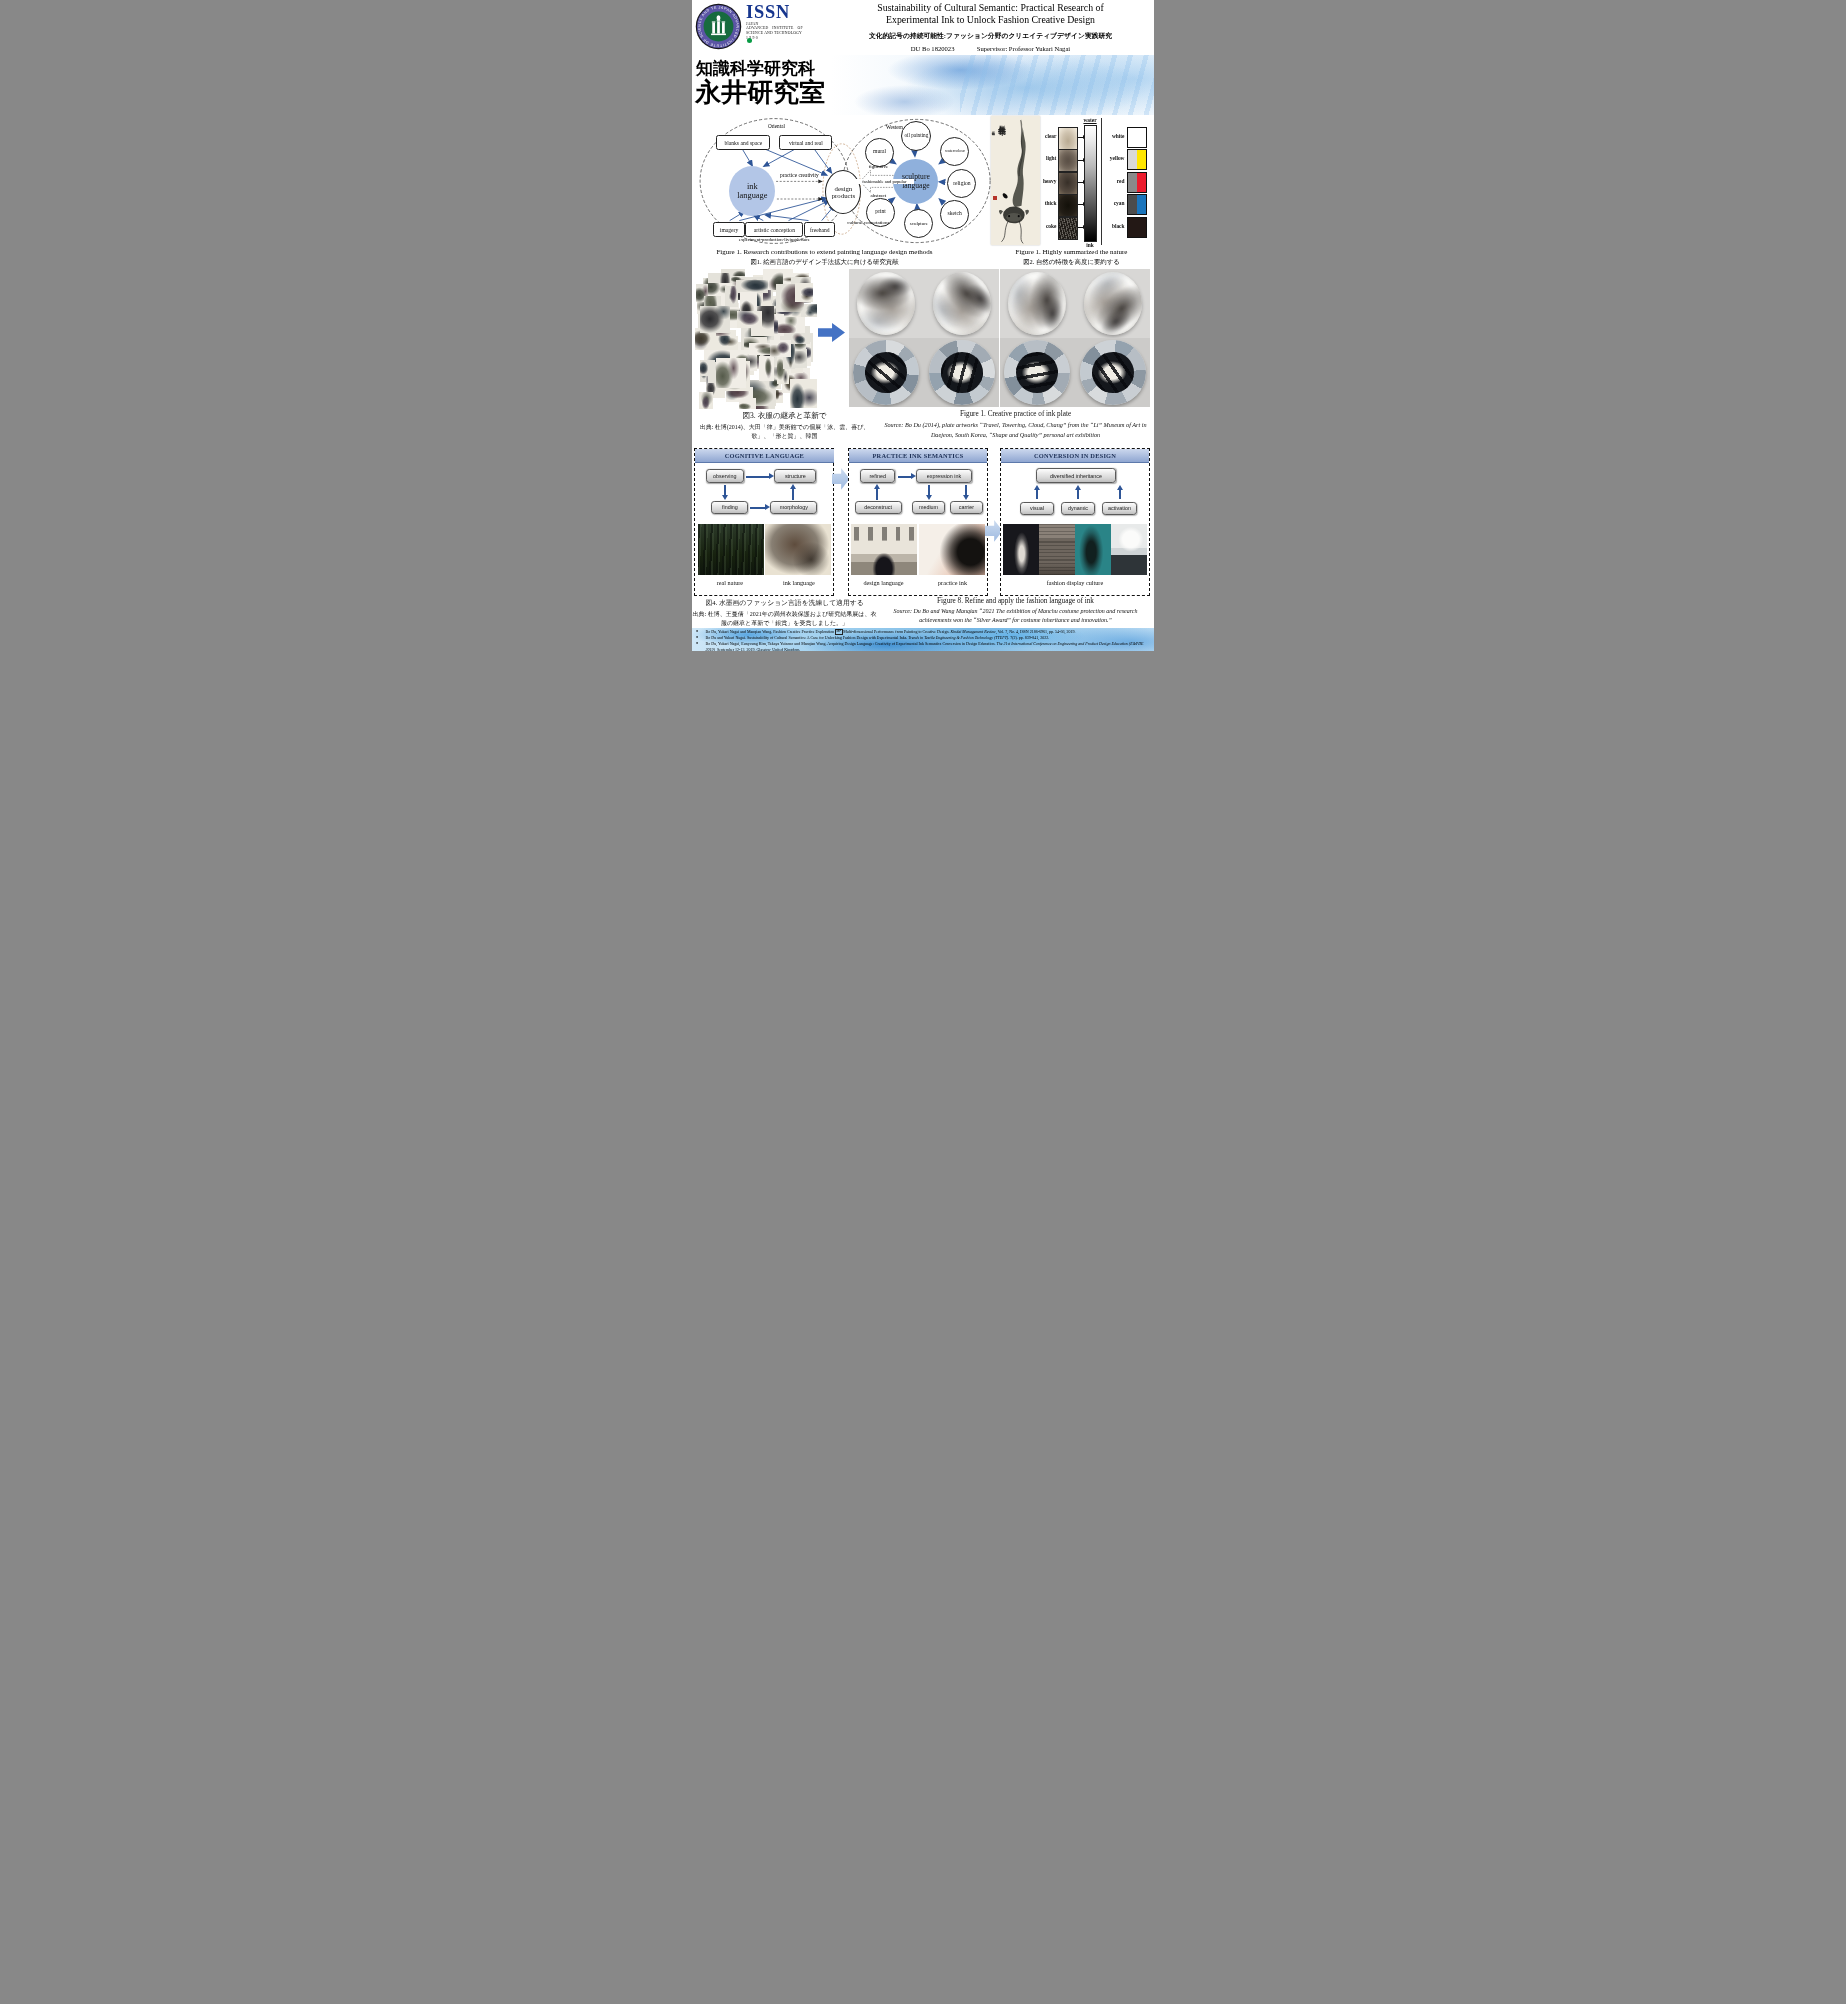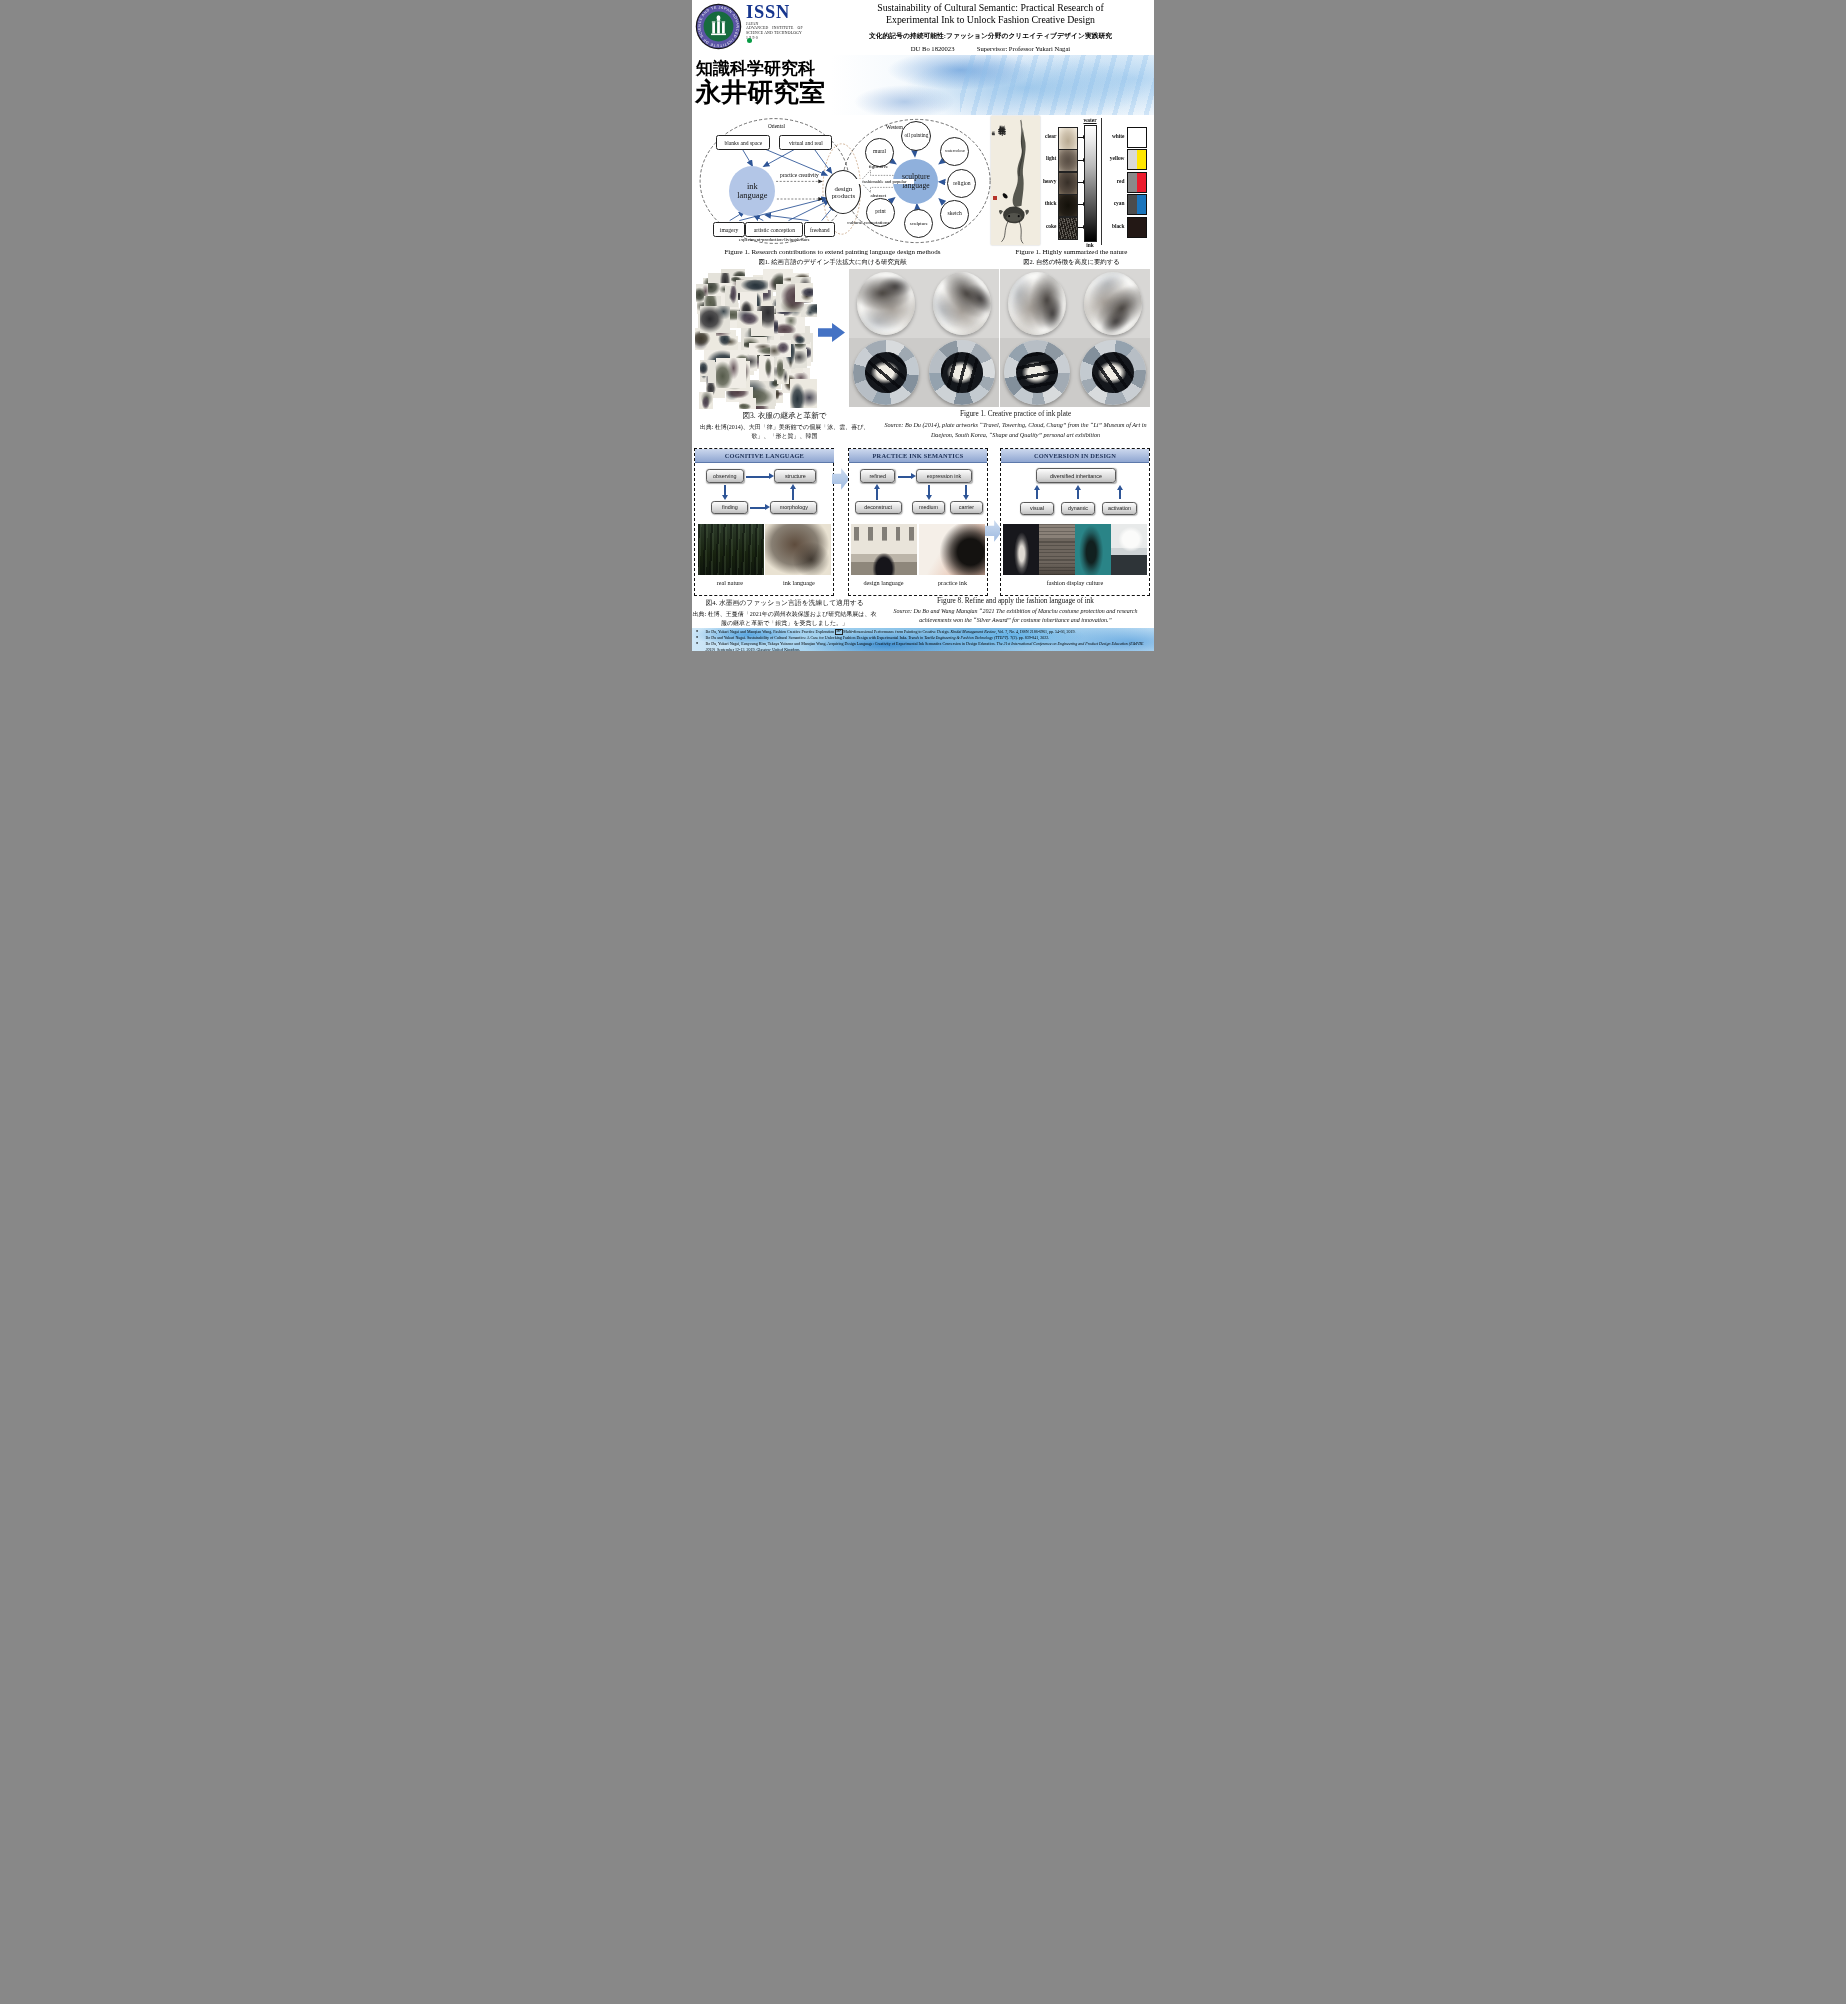--- a/index.html
+++ b/index.html
@@ -64,21 +64,21 @@
   #wlab{position:absolute;left:86px;top:2.4px;width:26px;text-align:center;font-weight:bold;font-size:5.4px;text-decoration:underline;}
   #klab{position:absolute;left:86px;top:127px;width:26px;text-align:center;font-weight:bold;font-size:5.4px;}
   #f2div{position:absolute;left:110px;top:3.2px;height:127px;border-left:0.6px solid #333;}
   .collab{position:absolute;width:22.5px;text-align:right;font-weight:bold;font-size:5.4px;}
   .colbox{position:absolute;width:20px;height:21px;border:0.5px solid #111;background:#fff;display:flex;gap:0.4px;padding:0.4px;box-sizing:border-box;}
   .colbox span{flex:1;}
 
   
   .capEN{font-size:7px;text-align:center;color:#000;}
   .capJP{font-size:6.4px;text-align:center;color:#000;margin-top:1.6px;}
-  #cap1{position:absolute;left:12px;top:248px;width:257px;}
+  #cap1{position:absolute;left:4px;top:248px;width:257px;}
   #cap2{position:absolute;left:301px;top:248px;width:157px;}
 
   
   #collage{position:absolute;left:1.6px;top:269px;width:123px;height:140px;overflow:hidden;background:#fff;}
   .tile{position:absolute;}
   #bigarrow{position:absolute;left:126px;top:323px;width:27px;height:19px;background:#4472c4;
       clip-path:polygon(0 28%,52% 28%,52% 0,100% 50%,52% 100%,52% 72%,0 72%);}
   #plates{position:absolute;left:157px;top:269px;width:301px;height:138px;display:grid;
           grid-template-columns:repeat(4,1fr);grid-template-rows:repeat(2,1fr);gap:0.8px;}
   .cellT{position:relative;background:#d8d7d5;overflow:hidden;}

